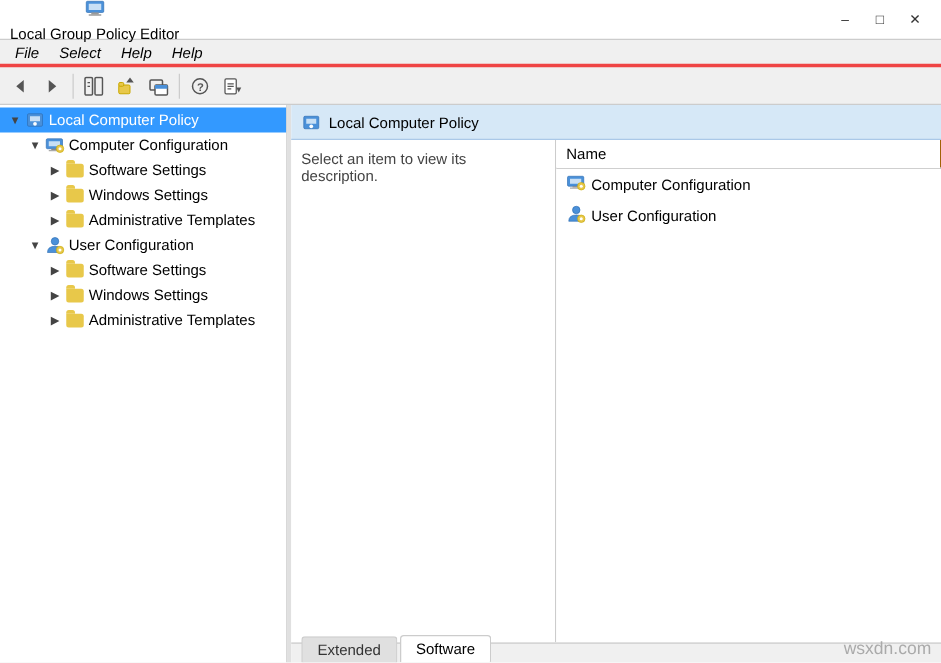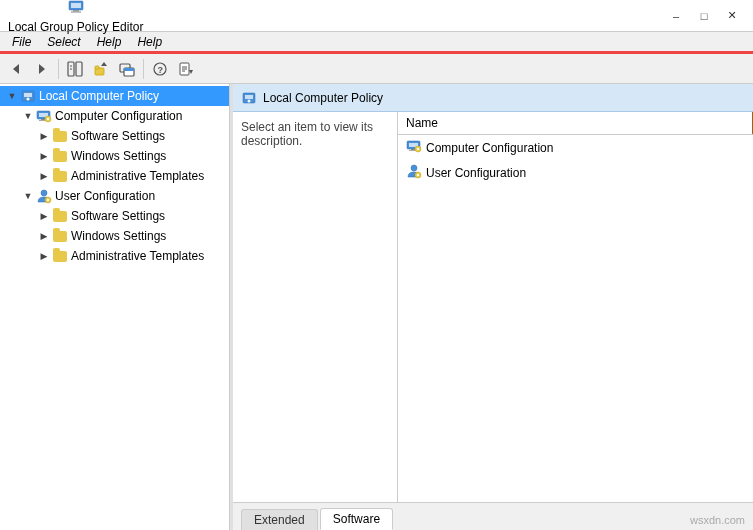--- a/index.html
+++ b/index.html
@@ -205,21 +205,21 @@
     }
 
     .right-panel-body {
       display: flex;
       flex: 1;
       overflow: hidden;
     }
 
     
     .description-pane {
-      width: 165px;
+      width: 212px;
       border-right: 1px solid #ccc;
       padding: 8px;
       font-size: 12px;
       color: #444;
       background: #fff;
     }
 
     
     .content-pane {
       flex: 1;
@@ -254,21 +254,21 @@
       align-items: center;
       gap: 4px;
     }
 
     
     .bottom-tabs {
       display: flex;
       align-items: flex-end;
       background: #f0f0f0;
       border-top: 1px solid #ccc;
-      height: 28px;
+      height: 16px;
       padding-left: 8px;
     }
     .tab {
       padding: 3px 12px;
       font-size: 12px;
       cursor: pointer;
       border: 1px solid #ccc;
       background: #e0e0e0;
       border-bottom: none;
       margin-right: 2px;
@@ -280,21 +280,21 @@
       border-bottom: 1px solid #fff;
       color: #000;
       z-index: 1;
     }
 
     
     .watermark {
       position: fixed;
       bottom: 4px;
       right: 8px;
-      font-size: 11px;
+      font-size: 14px;
       color: #aaa;
     }
   </style>
 </head>
 <body>
 
 <div class="title-bar">
   <div class="title-bar-left">
 
     <svg class="title-bar-icon" viewBox="0 0 16 16">

